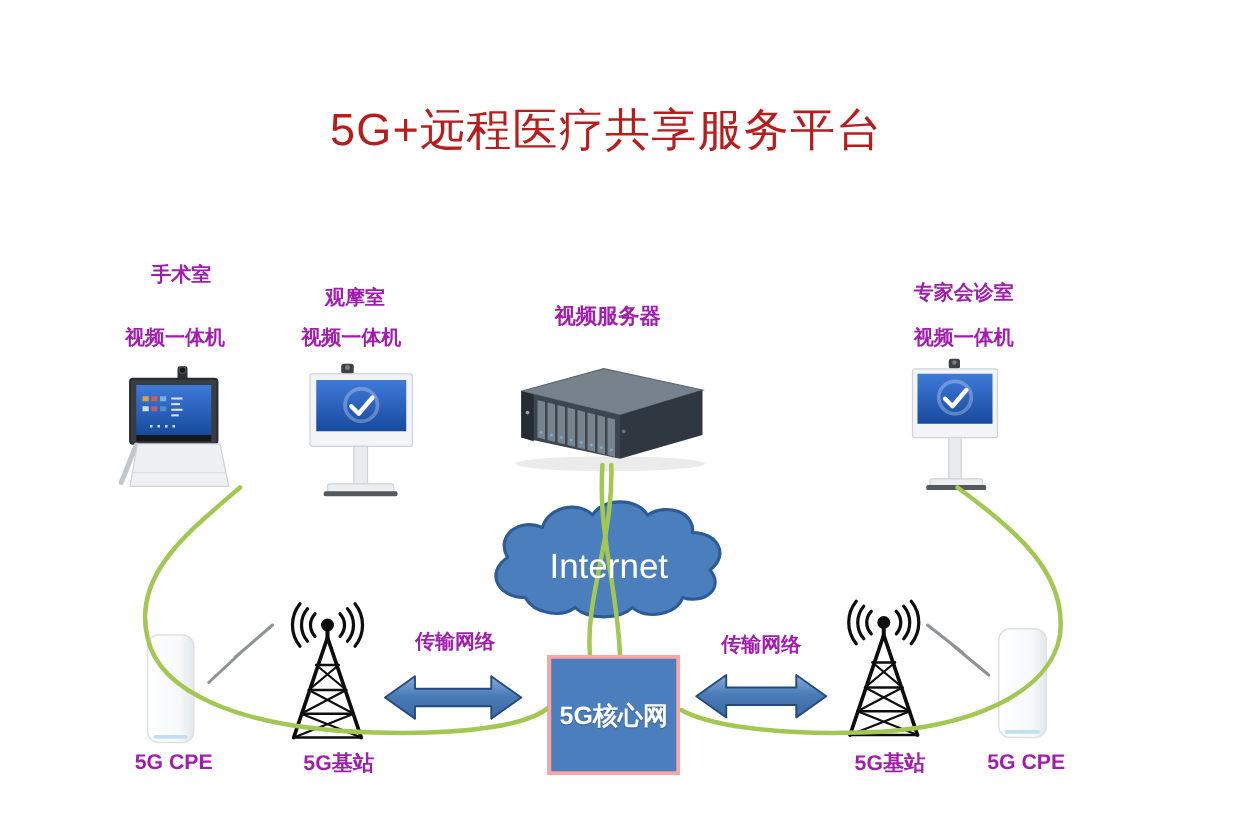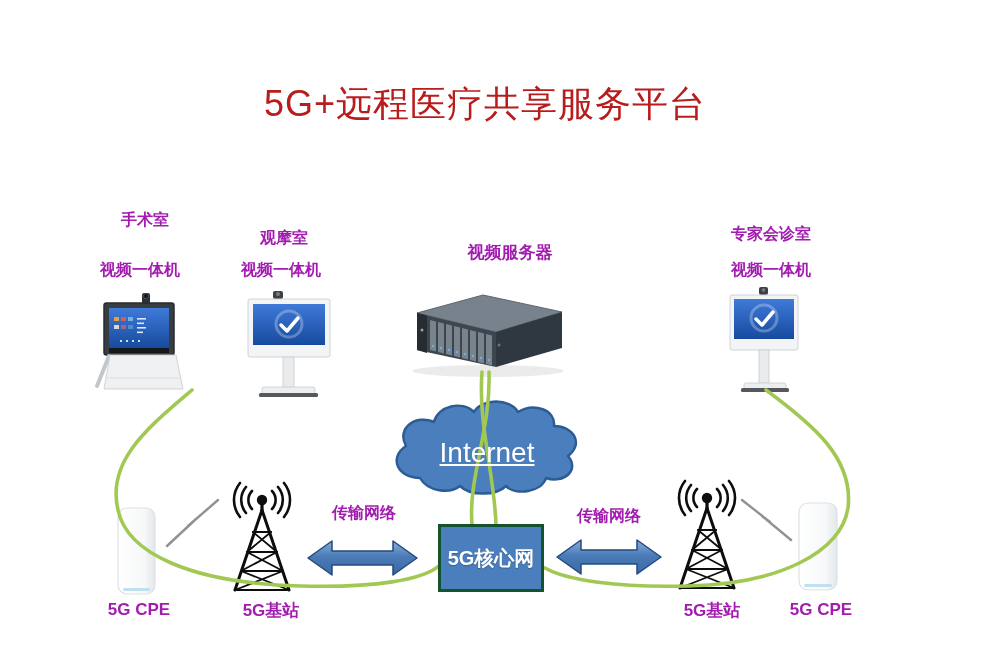--- a/index.html
+++ b/index.html
@@ -12,25 +12,25 @@
     position:absolute;left:485px;top:80px;transform:translateX(-50%);
     font-size:36px;font-weight:normal;color:#b91c1c;white-space:nowrap;letter-spacing:1px;
   }
   .lbl{
     position:absolute;transform:translateX(-50%);font-weight:bold;
     font-size:16px;color:#a21caf;white-space:nowrap;
   }
   .lbl.big{font-size:17px;}
   .internet-label{
     position:absolute;left:487px;top:437px;transform:translateX(-50%);
-    font-size:28px;color:#ffffff;font-weight:normal;white-space:nowrap;text-decoration:underline;
+    font-size:28px;color:#ffffff;font-weight:normal;white-space:nowrap;
   }
   .core-box{
-    position:absolute;left:438px;top:524px;width:106px;height:68px;
-    background:#4a7ebc;border:3px solid #14532d;box-sizing:border-box;
+    position:absolute;left:438px;top:524px;width:106px;height:96px;
+    background:#4a7ebc;border:3px solid #fca5a5;box-sizing:border-box;
     display:flex;align-items:center;justify-content:center;
     color:#ffffff;font-size:20px;font-weight:bold;white-space:nowrap;
     text-shadow:0 1px 1px rgba(0,0,0,.25);
   }
 </style>
 </head>
 <body>
 
 <div id="stage">
 
@@ -185,21 +185,21 @@
   <div class="title">5G+远程医疗共享服务平台</div>
 
   <div class="lbl" style="left:145px;top:210px">手术室</div>
   <div class="lbl" style="left:284px;top:228px">观摩室</div>
   <div class="lbl" style="left:771px;top:224px">专家会诊室</div>
 
   <div class="lbl" style="left:140px;top:260px">视频一体机</div>
   <div class="lbl" style="left:281px;top:260px">视频一体机</div>
   <div class="lbl" style="left:771px;top:260px">视频一体机</div>
 
-  <div class="lbl big" style="left:510px;top:241px">视频服务器</div>
+  <div class="lbl big" style="left:486px;top:241px">视频服务器</div>
 
   <div class="internet-label">Internet</div>
 
   <div class="lbl" style="left:364px;top:503px">传输网络</div>
   <div class="lbl" style="left:609px;top:506px">传输网络</div>
 
   <div class="lbl big" style="left:271px;top:599px">5G基站</div>
   <div class="lbl big" style="left:712px;top:599px">5G基站</div>
 
   <div class="lbl big" style="left:139px;top:600px">5G CPE</div>

